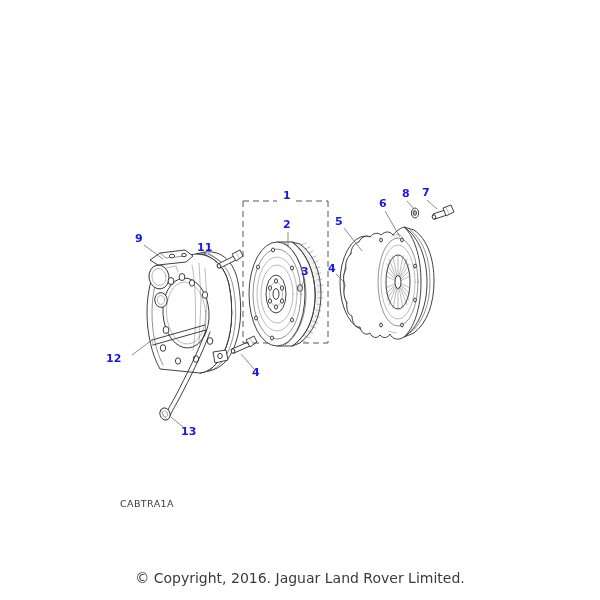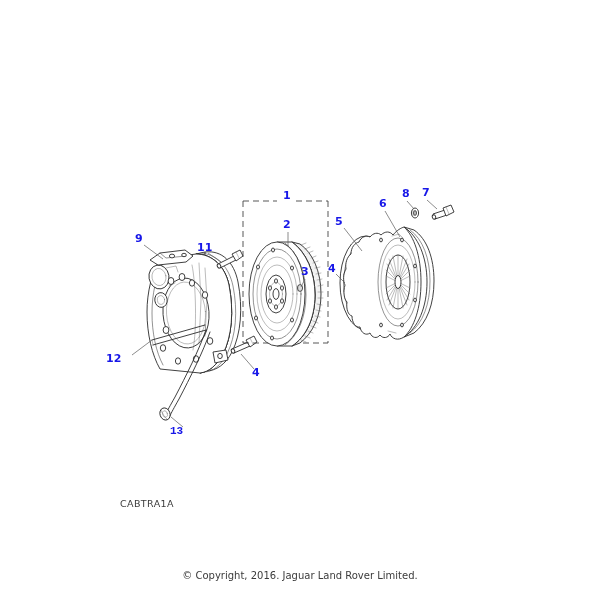--- a/index.html
+++ b/index.html
@@ -47,21 +47,21 @@
     letter-spacing: 0.4px;
     font-family: "DejaVu Sans", "Liberation Sans", sans-serif;
   }
   .copyright {
     position: absolute;
     left: 0;
     top: 570px;
     width: 600px;
     text-align: center;
     color: #3b3b3b;
-    font-size: 10px;
+    font-size: 14px;
     font-family: "DejaVu Sans", "Liberation Sans", sans-serif;
   }
   
   .ln      { fill: none; stroke: #2b2b2b; stroke-width: 0.9; stroke-linecap: round; stroke-linejoin: round; }
   .ln-thin { fill: none; stroke: #4a4a4a; stroke-width: 0.6; stroke-linecap: round; stroke-linejoin: round; }
   .ln-fine { fill: none; stroke: #6a6a6a; stroke-width: 0.45; stroke-linecap: round; stroke-linejoin: round; }
   .fill-w  { fill: #ffffff; stroke: #2b2b2b; stroke-width: 0.9; stroke-linejoin: round; }
   .fill-lg { fill: #f2f2f2; stroke: #2b2b2b; stroke-width: 0.9; stroke-linejoin: round; }
   .fill-mg { fill: #dcdcdc; stroke: #2b2b2b; stroke-width: 0.8; stroke-linejoin: round; }
   .fill-dg { fill: #bfbfbf; stroke: #2b2b2b; stroke-width: 0.8; stroke-linejoin: round; }
@@ -384,18 +384,18 @@
   <div class="part-label" style="left:301px; top:266px;">3</div>
   <div class="part-label" style="left:328px; top:263px;">4</div>
   <div class="part-label" style="left:335px; top:216px;">5</div>
   <div class="part-label" style="left:379px; top:198px;">6</div>
   <div class="part-label" style="left:422px; top:187px;">7</div>
   <div class="part-label" style="left:402px; top:188px;">8</div>
   <div class="part-label" style="left:135px; top:233px;">9</div>
   <div class="part-label" style="left:252px; top:367px;">4</div>
   <div class="part-label" style="left:197px; top:242px;text-align:right;">11</div>
   <div class="part-label" style="left:106px; top:353px;">12</div>
-  <div class="part-label" style="left:170px; top:426px;font-family:Liberation Mono, monospace;">13</div>
+  <div class="part-label" style="left:181px; top:426px;">13</div>
 
   <div class="footer-code">CABTRA1A</div>
   <div class="copyright">© Copyright, 2016. Jaguar Land Rover Limited.</div>
 
 </div>
 
 </body></html>

